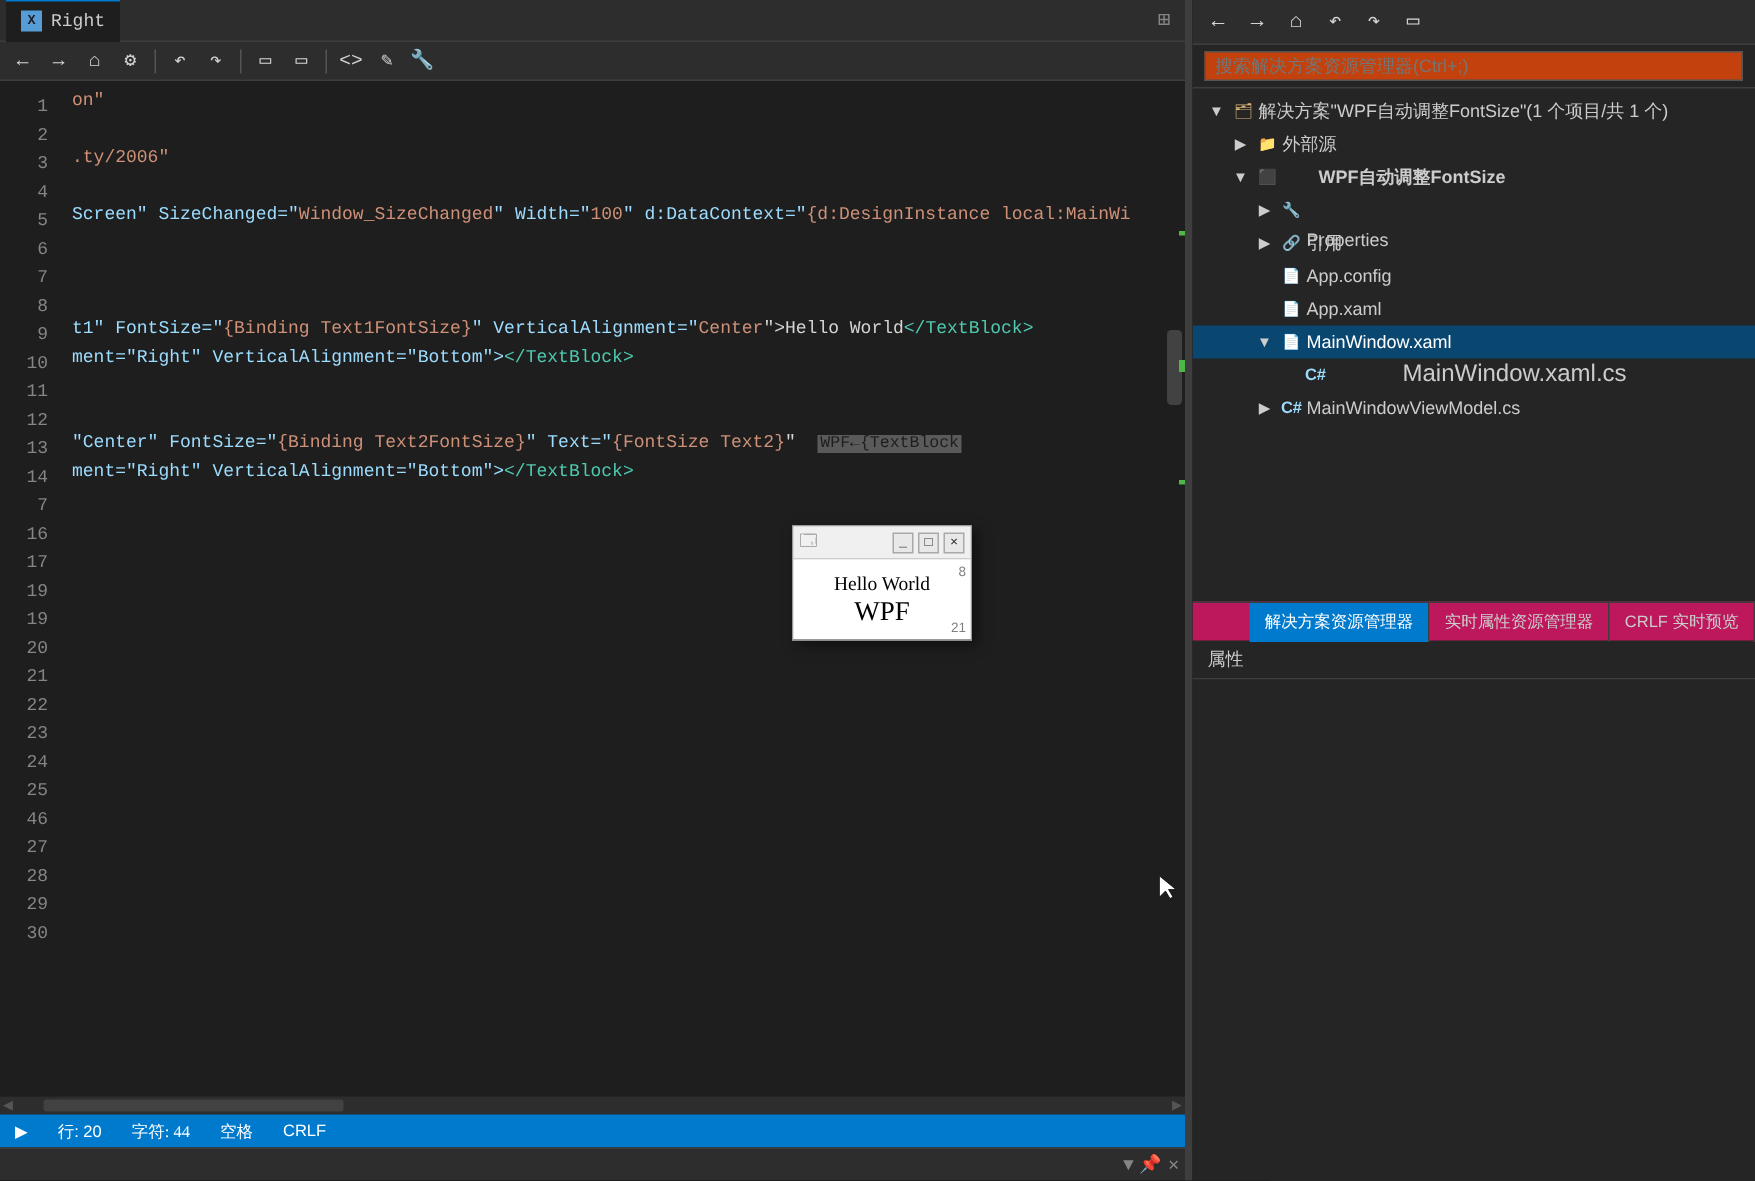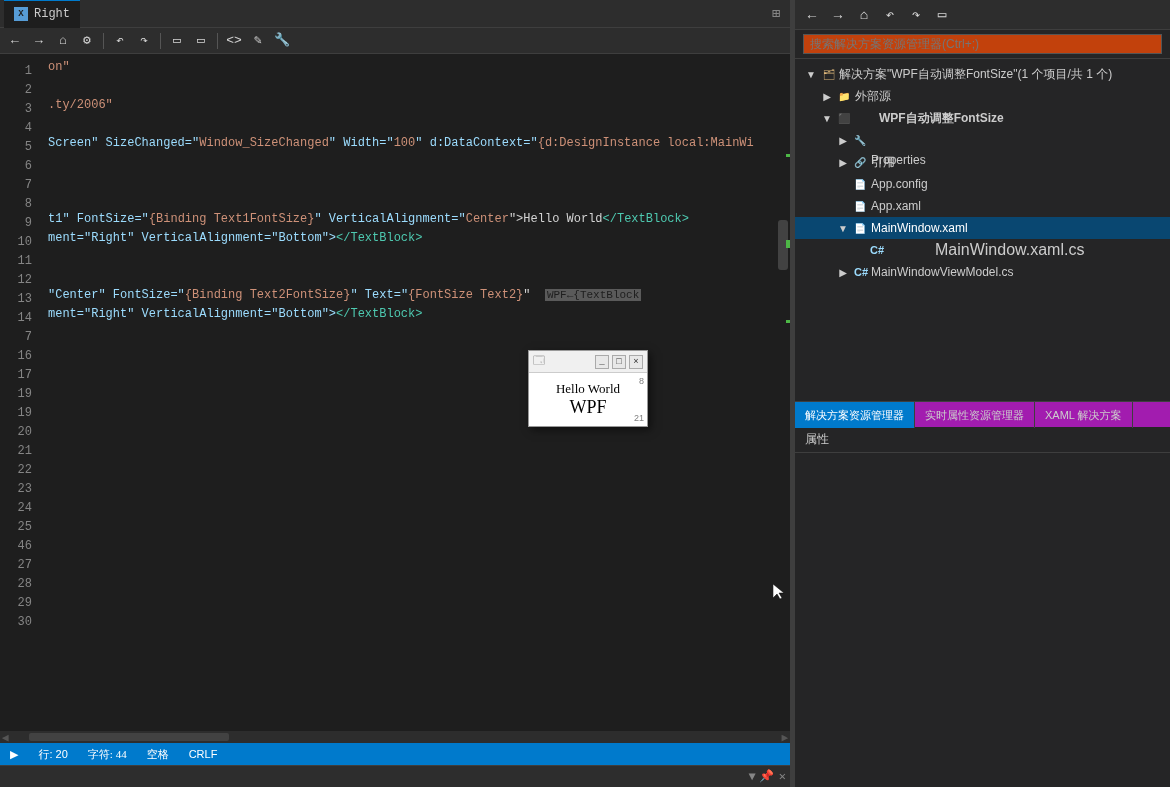--- a/index.html
+++ b/index.html
@@ -258,23 +258,24 @@
     .icon-prop { color: #dcb67a; }
 
     .tree-indent-1 { padding-left: 8px; }
     .tree-indent-2 { padding-left: 24px; }
     .tree-indent-3 { padding-left: 40px; }
     .tree-indent-4 { padding-left: 56px; }
 
     
     .right-bottom-tabs {
       display: flex;
-      background: #a21caf;
+      background: #be185d;
       border-top: 1px solid #3e3e3e;
       height: 26px;
+      justify-content: flex-end;
     }
     .right-tab {
       padding: 0 10px;
       height: 26px;
       line-height: 26px;
       font-size: 11px;
       color: #cccccc;
       cursor: pointer;
       font-family: 'Segoe UI', Arial, sans-serif;
       border-right: 1px solid #3e3e3e;
@@ -594,21 +595,21 @@
       <div class="tree-item tree-indent-3">
         <span class="tree-chevron">▶</span>
         <span class="tree-icon icon-cs" style="color:#9cdcfe;font-size:11px;font-weight:bold;">C#</span>
         <span style="font-family:Segoe UI,Arial,sans-serif;font-size:12px;color:#cccccc;">MainWindowViewModel.cs</span>
       </div>
     </div>
 
     <div class="right-bottom-tabs">
       <div class="right-tab active">解决方案资源管理器</div>
       <div class="right-tab">实时属性资源管理器</div>
-      <div class="right-tab">XAML 解决方案</div>
+      <div class="right-tab">CRLF 实时预览</div>
     </div>
 
     <div class="properties-label">
       <span>属性</span>
     </div>
 
     <div style="flex:1;background:#252526;"></div>
 
   </div>
 </div>

